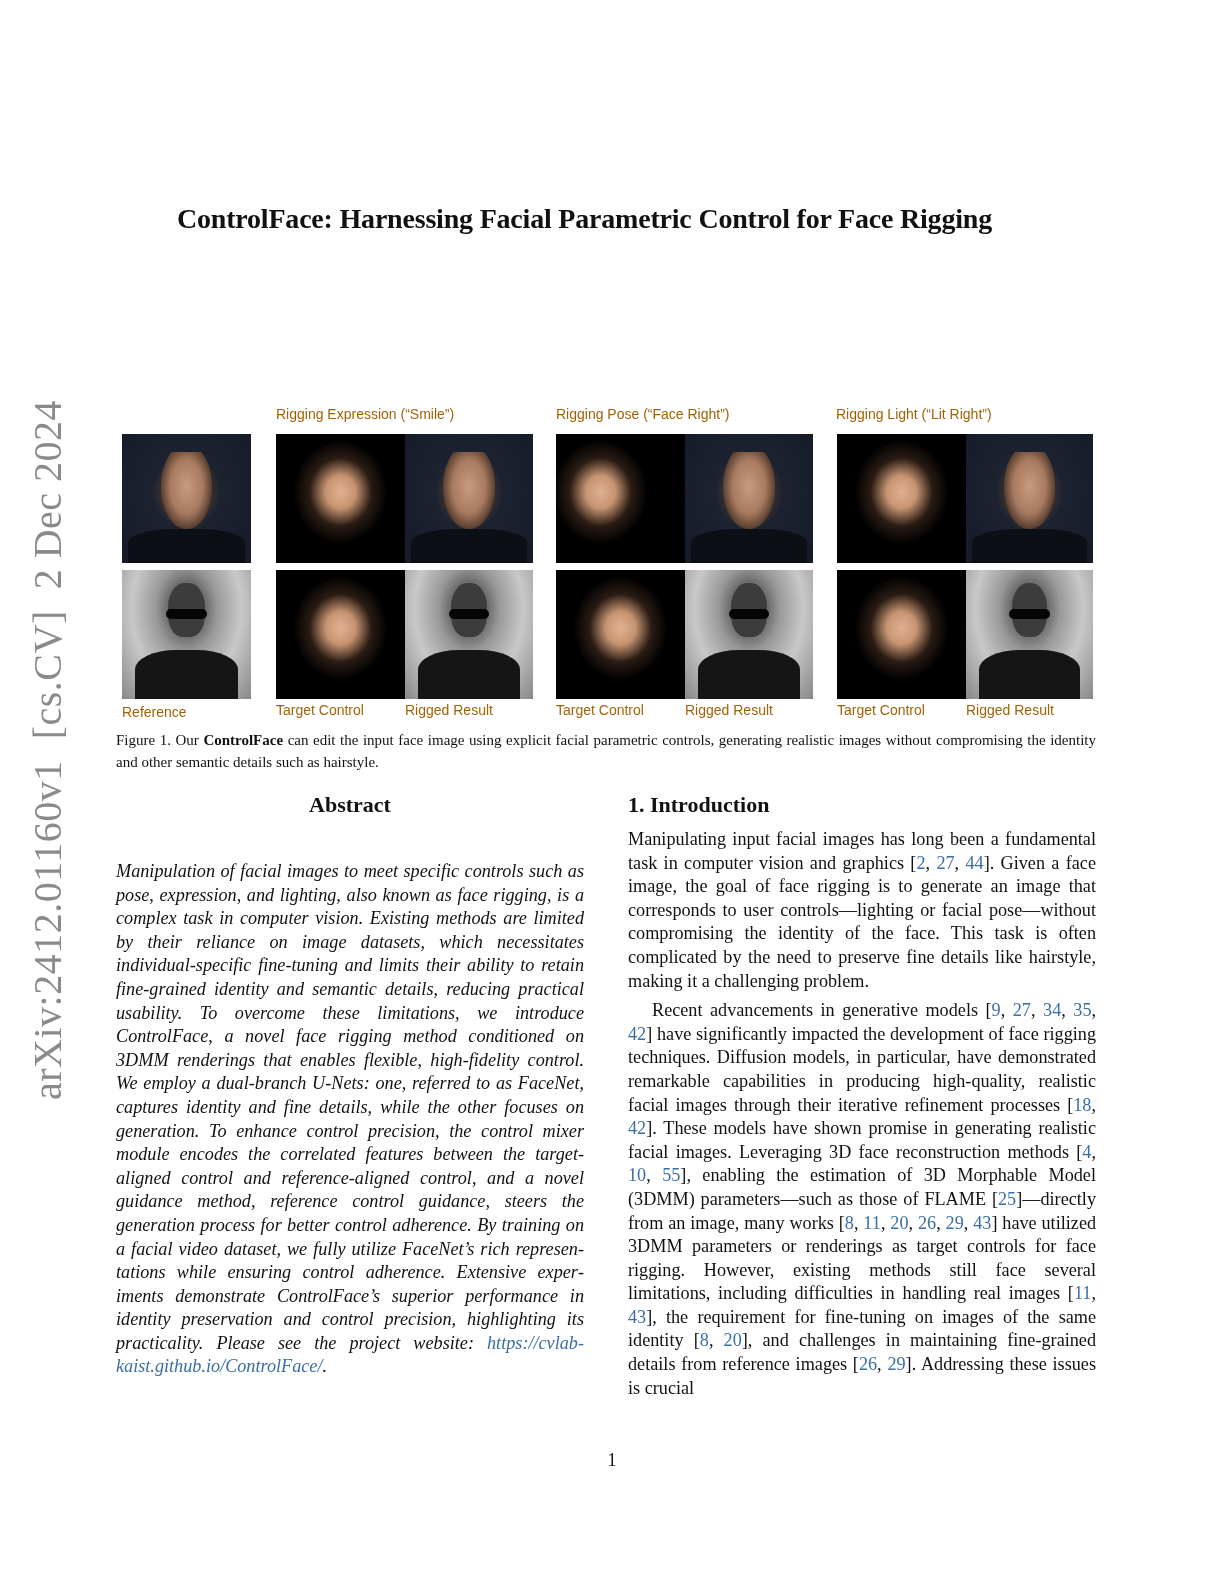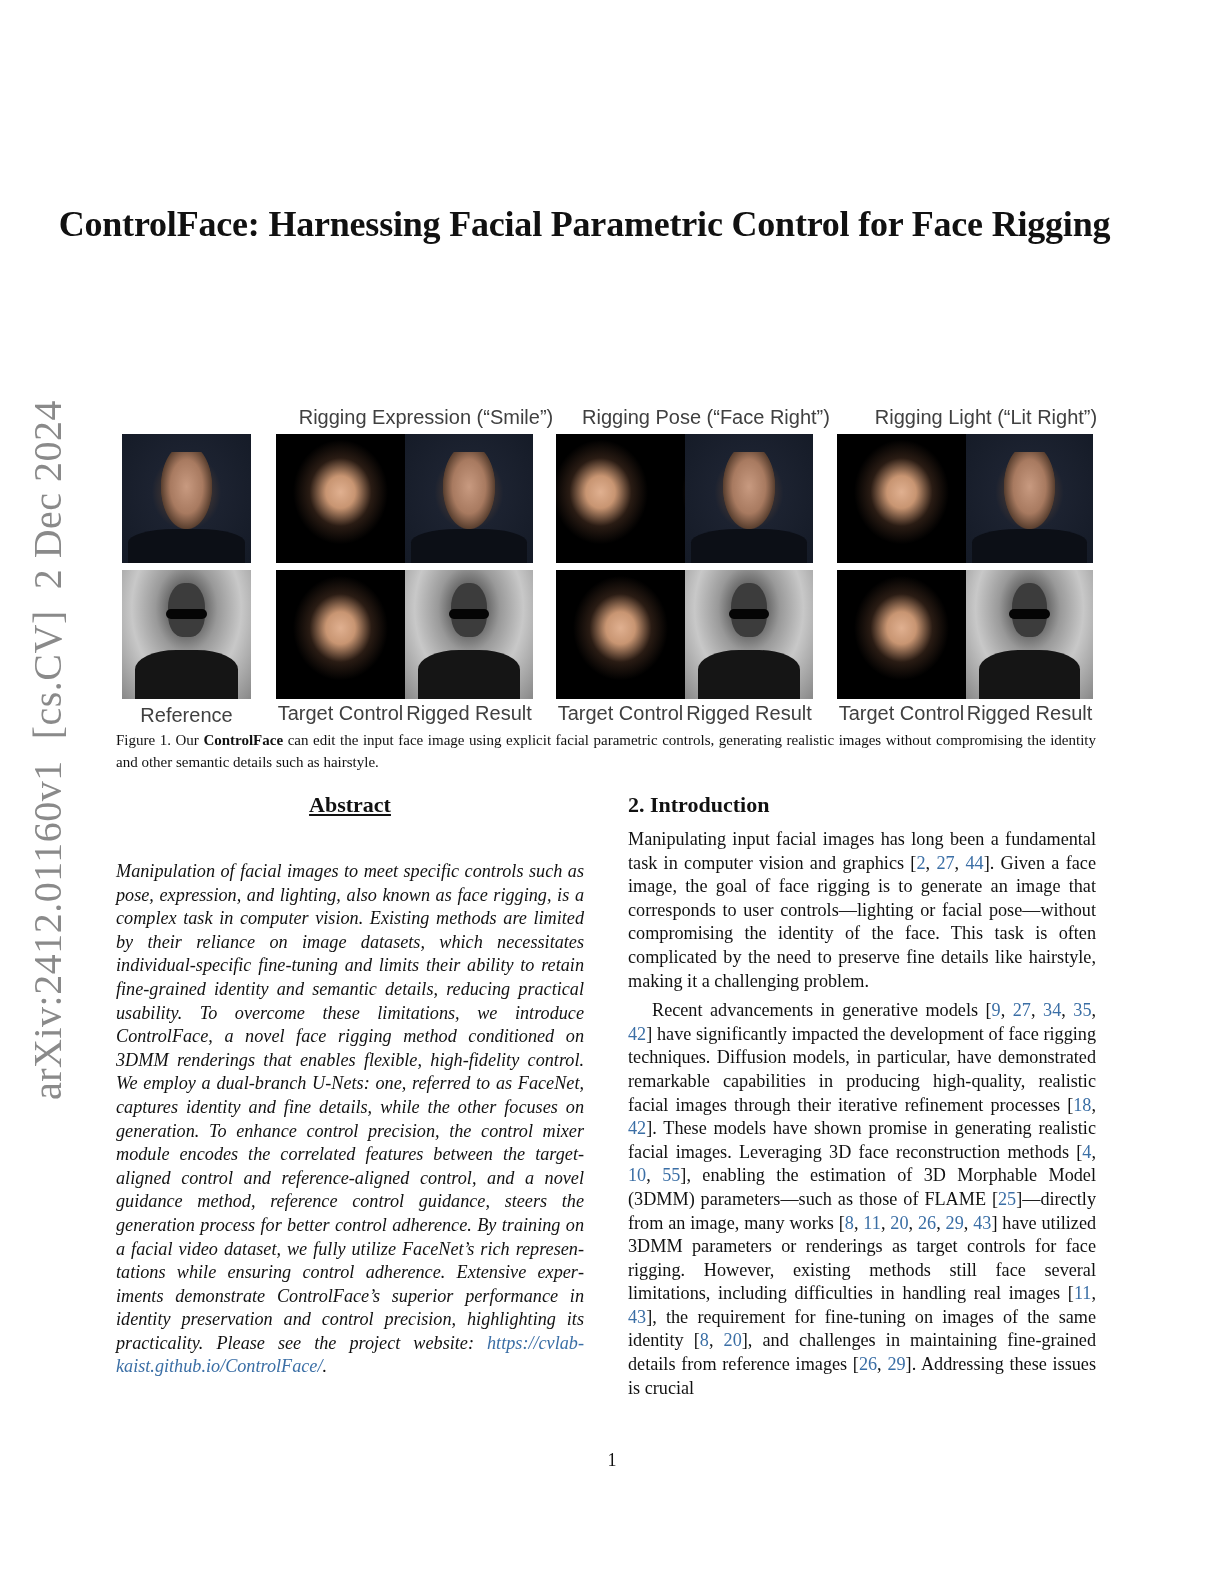--- a/index.html
+++ b/index.html
@@ -8,35 +8,35 @@
     font-family: "Liberation Serif", "DejaVu Serif", serif; color: #111;
   }
   .arxiv-stamp {
     position: absolute; left: 24px; top: 1100px;
     transform: rotate(-90deg); transform-origin: 0 0;
     font-family: "Liberation Serif", serif; font-size: 40px; color: #8a8a8a;
     white-space: pre; letter-spacing: 0.5px; line-height: 48px;
   }
   .title {
     position: absolute; top: 203px; left: 0; width: 1169px; text-align: center;
-    font-weight: bold; font-size: 36px; letter-spacing: -0.2px;
+    font-weight: bold; font-size: 28px; letter-spacing: -0.2px;
   }
   .authors {
     position: absolute; top: 284px; left: 0; width: 1224px; text-align: center;
     font-size: 22px; line-height: 28px;
   }
   .authors .row span.item { margin: 0 14px; }
   .authors .row.aff span.item { margin: 0 26px; }
   .authors sup { font-size: 13px; vertical-align: 9px; line-height: 0; }
 
   
   .figure { position: absolute; top: 400px; left: 116px; width: 990px; height: 325px; }
   .fig-label {
     position: absolute; font-family: "Liberation Sans", "DejaVu Sans", sans-serif;
-    font-size: 20px; color: #404040; white-space: nowrap; text-align: center;
+    font-size: 14px; color: #a16207; white-space: nowrap; 
   }
   .panel { position: absolute; overflow: hidden; }
   .ph-dark { background: radial-gradient(ellipse at 50% 45%, #8a6a55 0%, #4a3a33 18%, #1c2230 38%, #141a26 100%); }
   .ph-black { background: radial-gradient(ellipse at 50% 45%, #e0b090 0%, #c89572 16%, #2a1c14 34%, #000 52%); }
   .ph-gray { background: radial-gradient(ellipse at 50% 30%, #3a3a3a 0%, #555 14%, #999 34%, #c8c8c8 60%, #888 100%); }
   .ph-gray .jacket { position:absolute; left:10%; right:10%; bottom:0; height:38%; background:#151515; border-radius: 40% 40% 0 0; }
   .ph-gray .head { position:absolute; left:36%; width:28%; top:10%; height:42%; background:#3c3c3c; border-radius: 45% 45% 40% 40%; }
   .ph-gray .glasses { position:absolute; left:34%; width:32%; top:30%; height:8%; background:#050505; border-radius: 8px; }
   .ph-black .shoulder { position:absolute; left:22%; right:22%; bottom:0; height:14%; background:#000; border-radius: 50% 50% 0 0; }
   .ph-dark .face { position:absolute; left:30%; width:40%; top:14%; height:60%; background: radial-gradient(ellipse at 50% 45%, #c89a80 0%, #a87a60 45%, #5a4030 70%, transparent 72%); }
@@ -46,21 +46,21 @@
   .caption {
     position: absolute; top: 729px; left: 116px; width: 980px;
     font-size: 15px; line-height: 22px; text-align: justify;
   }
   .caption b { font-weight: bold; }
 
   
   .col-left { position: absolute; left: 116px; top: 790px; width: 468px; }
   .col-right { position: absolute; left: 628px; top: 790px; width: 468px; }
   .sec-head { font-weight: bold; font-size: 22px; line-height: 30px; }
-  .abstract-head { text-align: center; text-decoration: underline; }
+  .abstract-head { text-align: center; }
   .abstract-body {
     margin-top: 40px; font-style: italic; font-size: 18.2px; line-height: 23.6px; text-align: justify;
     hyphens: manual;
   }
   .intro-body { margin-top: 8px; font-size: 18.2px; line-height: 23.6px; text-align: justify; }
   .intro-body p { margin: 0; }
   .intro-body p + p { text-indent: 24px; margin-top: 6px; }
   .cite { color: #3a6ea5; }
   .link { color: #3a6ea5; }
   .page-num { position: absolute; top: 1450px; left: 0; width: 1224px; text-align: center; font-size: 18px; }
@@ -146,20 +146,20 @@
 </div>
 
 <div class="caption"><span>Figure 1.  Our </span><b>ControlFace</b><span> can edit the input face image using explicit facial parametric controls, generating realistic images without compromising the identity and other semantic details such as hairstyle.</span></div>
 
 <div class="col-left">
   <div class="sec-head abstract-head">Abstract</div>
   <div class="abstract-body"><span>Manipulation of facial images to meet specific controls such as pose, expression, and lighting, also known as face rigging, is a complex task in computer vision.  Existing methods are limited by their reliance on image datasets, which necessitates individual-specific fine-tuning and lim­its their ability to retain fine-grained identity and seman­tic details, reducing practical usability. To overcome these limitations, we introduce ControlFace, a novel face rigging method conditioned on 3DMM renderings that enables flex­ible, high-fidelity control.  We employ a dual-branch U-Nets:  one, referred to as FaceNet, captures identity and fine details, while the other focuses on generation.  To enhance control precision, the control mixer module en­codes the correlated features between the target-aligned control and reference-aligned control, and a novel guidance method, reference control guidance, steers the generation process for better control adherence.  By training on a fa­cial video dataset, we fully utilize FaceNet’s rich represen­tations while ensuring control adherence. Extensive exper­iments demonstrate ControlFace’s superior performance in identity preservation and control precision, highlighting its practicality.  Please see the project website: </span><a class="link">https://cvlab-kaist.github.io/ControlFace/</a><span>.</span></div>
 </div>
 
 <div class="col-right">
-  <div class="sec-head">2. Introduction</div>
+  <div class="sec-head">1. Introduction</div>
   <div class="intro-body">
     <p id="intro-p1">Manipulating input facial images has long been a funda­mental task in computer vision and graphics [<a class="cite">2</a>, <a class="cite">27</a>, <a class="cite">44</a>]. Given a face image, the goal of face rigging is to gener­ate an image that corresponds to user controls—lighting or facial pose—without compromising the identity of the face. This task is often complicated by the need to preserve fine details like hairstyle, making it a challenging problem.</p>
     <p id="intro-p2">Recent advancements in generative models [<a class="cite">9</a>, <a class="cite">27</a>, <a class="cite">34</a>, <a class="cite">35</a>, <a class="cite">42</a>] have significantly impacted the development of face rigging techniques.  Diffusion models, in particular, have demonstrated remarkable capabilities in producing high-quality, realistic facial images through their iterative refine­ment processes [<a class="cite">18</a>, <a class="cite">42</a>]. These models have shown promise in generating realistic facial images.  Leveraging 3D face reconstruction methods [<a class="cite">4</a>, <a class="cite">10</a>, <a class="cite">55</a>], enabling the estima­tion of 3D Morphable Model (3DMM) parameters—such as those of FLAME [<a class="cite">25</a>]—directly from an image, many works [<a class="cite">8</a>, <a class="cite">11</a>, <a class="cite">20</a>, <a class="cite">26</a>, <a class="cite">29</a>, <a class="cite">43</a>] have utilized 3DMM parame­ters or renderings as target controls for face rigging. How­ever, existing methods still face several limitations, includ­ing difficulties in handling real images [<a class="cite">11</a>, <a class="cite">43</a>], the require­ment for fine-tuning on images of the same identity [<a class="cite">8</a>, <a class="cite">20</a>], and challenges in maintaining fine-grained details from ref­erence images [<a class="cite">26</a>, <a class="cite">29</a>].  Addressing these issues is crucial</p>
   </div>
 </div>
 
 <div class="page-num">1</div>
 
 </body></html>

